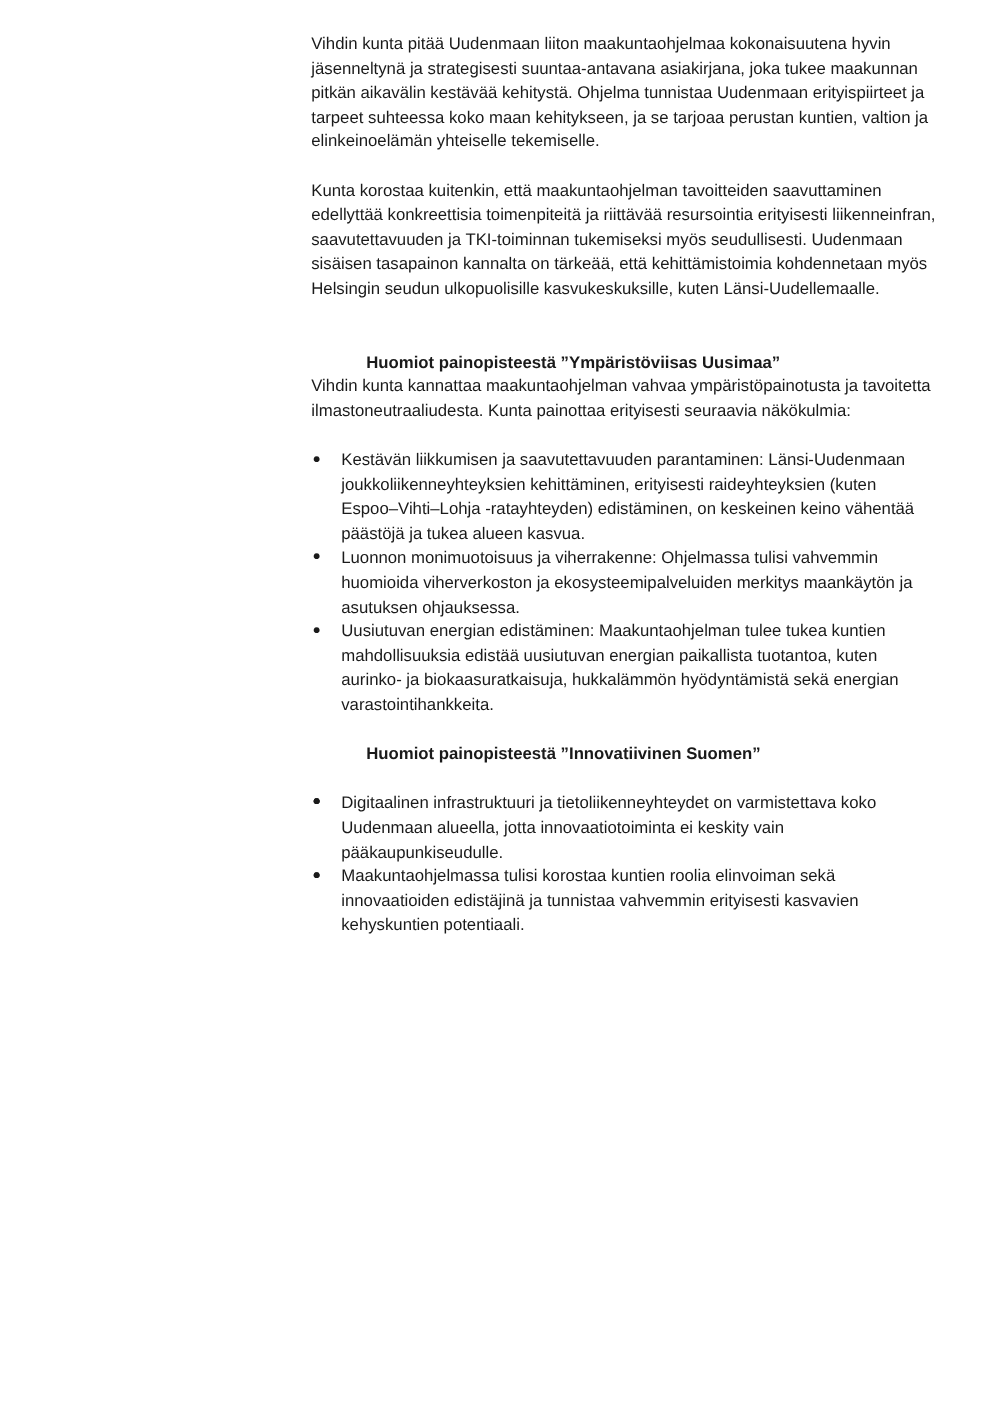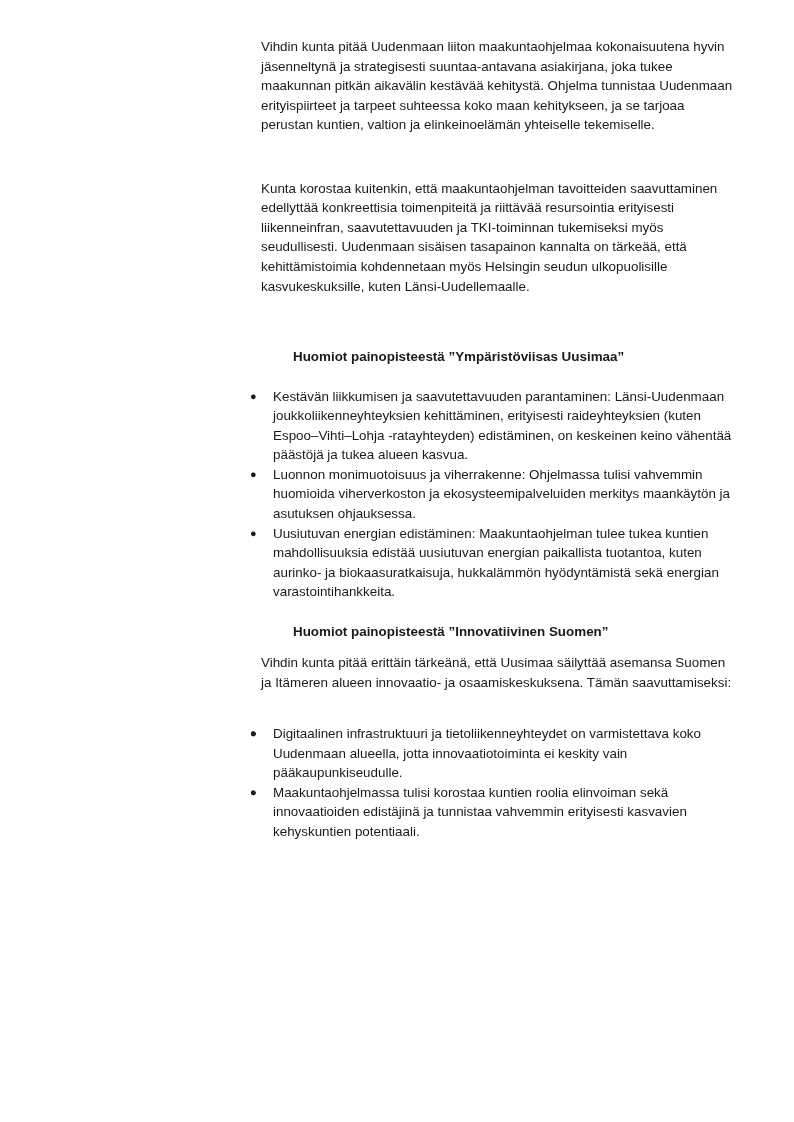--- a/index.html
+++ b/index.html
@@ -1,51 +1,51 @@
 <!DOCTYPE html>
 <html><head>
 <meta charset="utf-8">
 <style>
   html, body { margin: 0; padding: 0; background: #ffffff; }
   body { width: 794px; height: 1122px; position: relative; overflow: hidden;
          font-family: "Liberation Sans", "DejaVu Sans", sans-serif; color: #1a1a1a; }
   .page { position: absolute; left: 249px; top: 25px; width: 500px;
           font-size: 13.4px; line-height: 19.6px; }
   p { margin: 0; }
-  .para { margin: 12px; }
+  .para { margin: 0; }
   .gap1 { height: 19.6px; }
   .gap2 { height: 39.2px; }
   .heading { font-weight: bold; margin-left: 44px; }
   ul { list-style: none; margin: 0; padding: 0; }
   li { position: relative; padding-left: 24px; }
   li .bullet { position: absolute; left: 1px; top: 0; font-size: 11px; }
 </style>
 </head>
 <body>
 
 <div class="page">
   <p class="para">Vihdin kunta pitää Uudenmaan liiton maakuntaohjelmaa kokonaisuutena hyvin jäsenneltynä ja strategisesti suuntaa-antavana asiakirjana, joka tukee maakunnan pitkän aikavälin kestävää kehitystä. Ohjelma tunnistaa Uudenmaan erityispiirteet ja tarpeet suhteessa koko maan kehitykseen, ja se tarjoaa perustan kuntien, valtion ja elinkeinoelämän yhteiselle tekemiselle.</p>
   <div class="gap1"></div>
   <p class="para">Kunta korostaa kuitenkin, että maakuntaohjelman tavoitteiden saavuttaminen edellyttää konkreettisia toimenpiteitä ja riittävää resursointia erityisesti liikenneinfran, saavutettavuuden ja TKI-toiminnan tukemiseksi myös seudullisesti. Uudenmaan sisäisen tasapainon kannalta on tärkeää, että kehittämistoimia kohdennetaan myös Helsingin seudun ulkopuolisille kasvukeskuksille, kuten Länsi-Uudellemaalle.</p>
   <div class="gap2"></div>
 
   <div>
     <p class="heading">Huomiot painopisteestä ”Ympäristöviisas Uusimaa”</p>
+    <p class="para">Vihdin kunta kannattaa maakuntaohjelman vahvaa ympäristöpainotusta ja tavoitetta ilmastoneutraaliudesta. Kunta painottaa erityisesti seuraavia näkökulmia:</p>
     <div class="gap1"></div>
     <ul>
       <li><span class="bullet">●</span><span>Kestävän liikkumisen ja saavutettavuuden parantaminen: Länsi-Uudenmaan joukkoliikenneyhteyksien kehittäminen, erityisesti raideyhteyksien (kuten Espoo–Vihti–Lohja -ratayhteyden) edistäminen, on keskeinen keino vähentää päästöjä ja tukea alueen kasvua.</span></li>
       <li><span class="bullet">●</span><span>Luonnon monimuotoisuus ja viherrakenne: Ohjelmassa tulisi vahvemmin huomioida viherverkoston ja ekosysteemipalveluiden merkitys maankäytön ja asutuksen ohjauksessa.</span></li>
       <li><span class="bullet">●</span><span>Uusiutuvan energian edistäminen: Maakuntaohjelman tulee tukea kuntien mahdollisuuksia edistää uusiutuvan energian paikallista tuotantoa, kuten aurinko- ja biokaasuratkaisuja, hukkalämmön hyödyntämistä sekä energian varastointihankkeita.</span></li>
     </ul>
   </div>
   <div class="gap1"></div>
 
   <div>
     <p class="heading">Huomiot painopisteestä ”Innovatiivinen Suomen”</p>
-    <p class="para">Vihdin kunta pitää erittäin tärkeänä, että Uusimaa säilyttää asemansa Suomen ja Itämeren alueen innovaatio- ja osaamiskeskuksena. Tämän saavuttamiseksi:</p>
     <div class="gap1"></div>
     <ul>
       <li><span class="bullet">●</span></li>
       <li><span class="bullet">●</span></li>
       <li><span class="bullet">●</span><span>Digitaalinen infrastruktuuri ja tietoliikenneyhteydet on varmistettava koko Uudenmaan alueella, jotta innovaatiotoiminta ei keskity vain pääkaupunkiseudulle.</span></li>
       <li><span class="bullet">●</span></li>
       <li><span class="bullet">●</span><span>Maakuntaohjelmassa tulisi korostaa kuntien roolia elinvoiman sekä innovaatioiden edistäjinä ja tunnistaa vahvemmin erityisesti kasvavien kehyskuntien potentiaali.</span></li>
     </ul>
   </div>
 </div>

